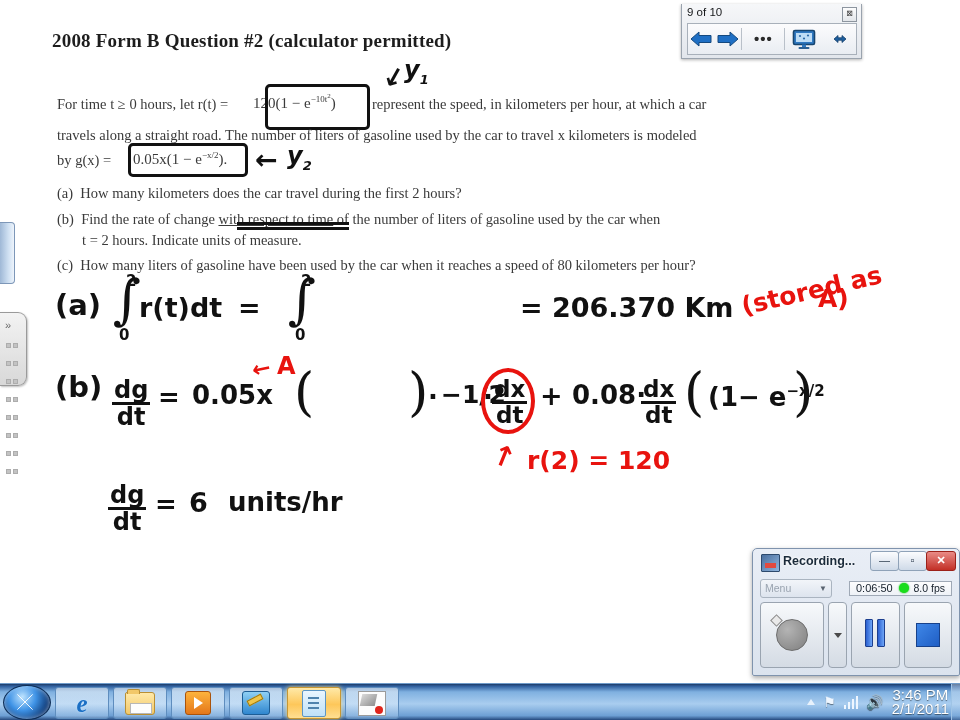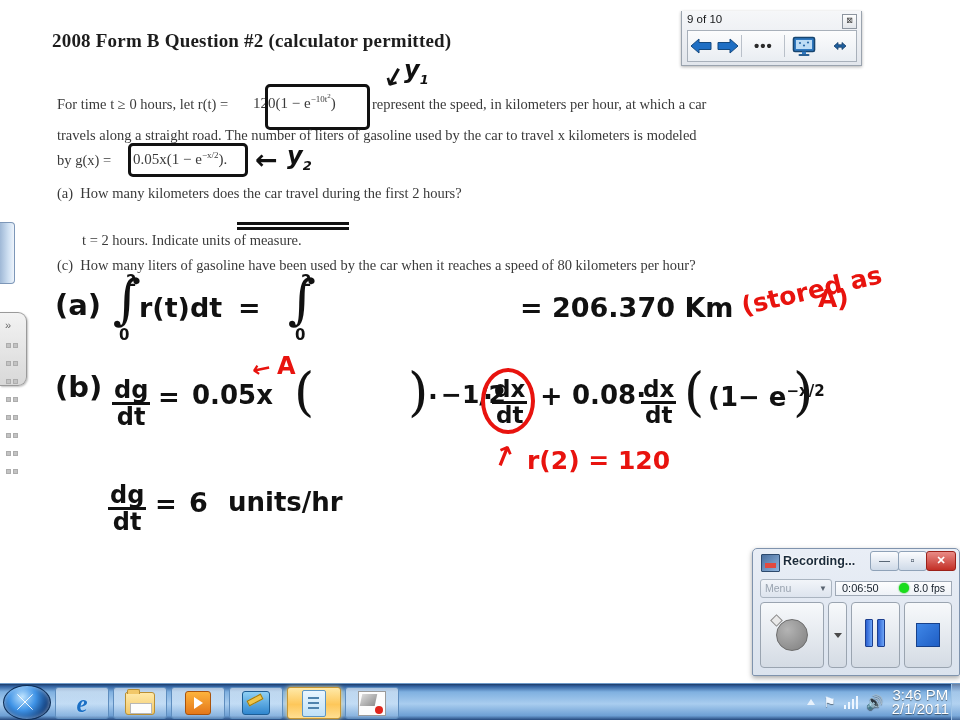--- a/index.html
+++ b/index.html
@@ -64,21 +64,21 @@
     background:linear-gradient(to bottom,#f3f3f3,#d8d8d8);
     border:1px solid #9a9a9a;border-left:none;border-radius:0 9px 9px 0;
     box-shadow:1px 1px 2px rgba(0,0,0,.25);
   }
   #left-pad .chev{position:absolute;left:5px;top:6px;font-size:11px;color:#6a6a6a;letter-spacing:-1px;}
   .dotgrid{position:absolute;left:5px;top:22px;width:17px;}
   .dotgrid span{display:inline-block;width:3px;height:3px;margin:1px 1px;background:#c3c3c3;border:.5px solid #adadad;}
 
   
   #navbar{
-    position:absolute;left:681px;top:11px;width:179px;height:54px;
+    position:absolute;left:681px;top:4px;width:179px;height:54px;
     background:linear-gradient(to bottom,#f6f7f9,#e2e6ec);
     border:1px solid #9aa3ae;border-top:none;
     box-shadow:0 1px 3px rgba(0,0,0,.3);
   }
   #navbar .cap{position:absolute;left:5px;top:2px;font-size:11.5px;color:#16181a;font-family:"Liberation Sans",sans-serif;}
   #navbar .capclose{
     position:absolute;right:4px;top:3px;width:13px;height:13px;
     border:1px solid #8d959f;background:linear-gradient(to bottom,#fdfdfd,#e3e6ea);
     font-size:8px;line-height:12px;text-align:center;color:#3a3a3a;
   }
@@ -129,21 +129,21 @@
   }
   #menu-btn{
     width:72px;height:19px;border:1px solid #aab4c0;border-radius:3px;
     background:linear-gradient(to bottom,#f2f5f9,#dde4ee);
     display:flex;align-items:center;justify-content:space-between;
     padding:0 4px;box-sizing:border-box;
   }
   #menu-btn .mtxt{font-size:10.5px;color:#9aa4b0;}
   #menu-btn .mcar{font-size:8px;color:#5a6470;}
   #rec-read{
-    flex:1;margin-left:3px;height:15px;border:1px solid #9fa9b6;
+    flex:1;margin-left:17px;height:15px;border:1px solid #9fa9b6;
     background:linear-gradient(to bottom,#fdfdfe,#eef2f7);
     display:flex;align-items:center;justify-content:space-between;
     padding:0 6px;box-sizing:border-box;
   }
   #rec-read .tme{font-size:11px;color:#16202b;font-family:"Liberation Sans",sans-serif;}
   #rec-read .fpswrap{display:flex;align-items:center;gap:4px;}
   #rec-read .led{width:10px;height:10px;border-radius:50%;background:#19dd1b;box-shadow:0 0 2px #0b0;}
   #rec-read .fps{font-size:10.5px;color:#16202b;}
   #rec-buttons{position:absolute;left:7px;top:53px;width:192px;height:66px;display:flex;gap:4px;}
   .recbtn{
@@ -251,20 +251,23 @@
 
   <div class="hw" style="left:255px;top:144px;font-size:27px;">←</div>
   <div class="hw ital" style="left:287px;top:142px;font-size:24px;">
     <span>y</span><sub class="sm" style="font-size:13px">2</sub>
   </div>
 
   <div class="prob" style="left:57px;top:185px;">
     <span>(a)</span>&nbsp; <span>How many kilometers does the car travel during the first 2 hours?</span>
   </div>
 
+  <div class="prob" style="left:57px;top:211px;">
+    <span>(b)</span>&nbsp; <span>Find the rate of change </span><span style="text-decoration:underline">with respect to time</span><span> of the number of liters of gasoline used by the car when</span>
+  </div>
   <div class="prob" style="left:82px;top:232px;">
     <span>t = 2  hours. Indicate units of measure.</span>
   </div>
   <div class="underline-blk" style="left:237px;top:222px;width:112px;height:3px;"></div>
   <div class="underline-blk" style="left:237px;top:227px;width:112px;height:3px;"></div>
 
   <div class="prob" style="left:57px;top:257px;font-family:Liberation Serif, serif;">
     <span>(c)</span>&nbsp; <span>How many liters of gasoline have been used by the car when it reaches a speed of 80 kilometers per hour?</span>
   </div>
 

